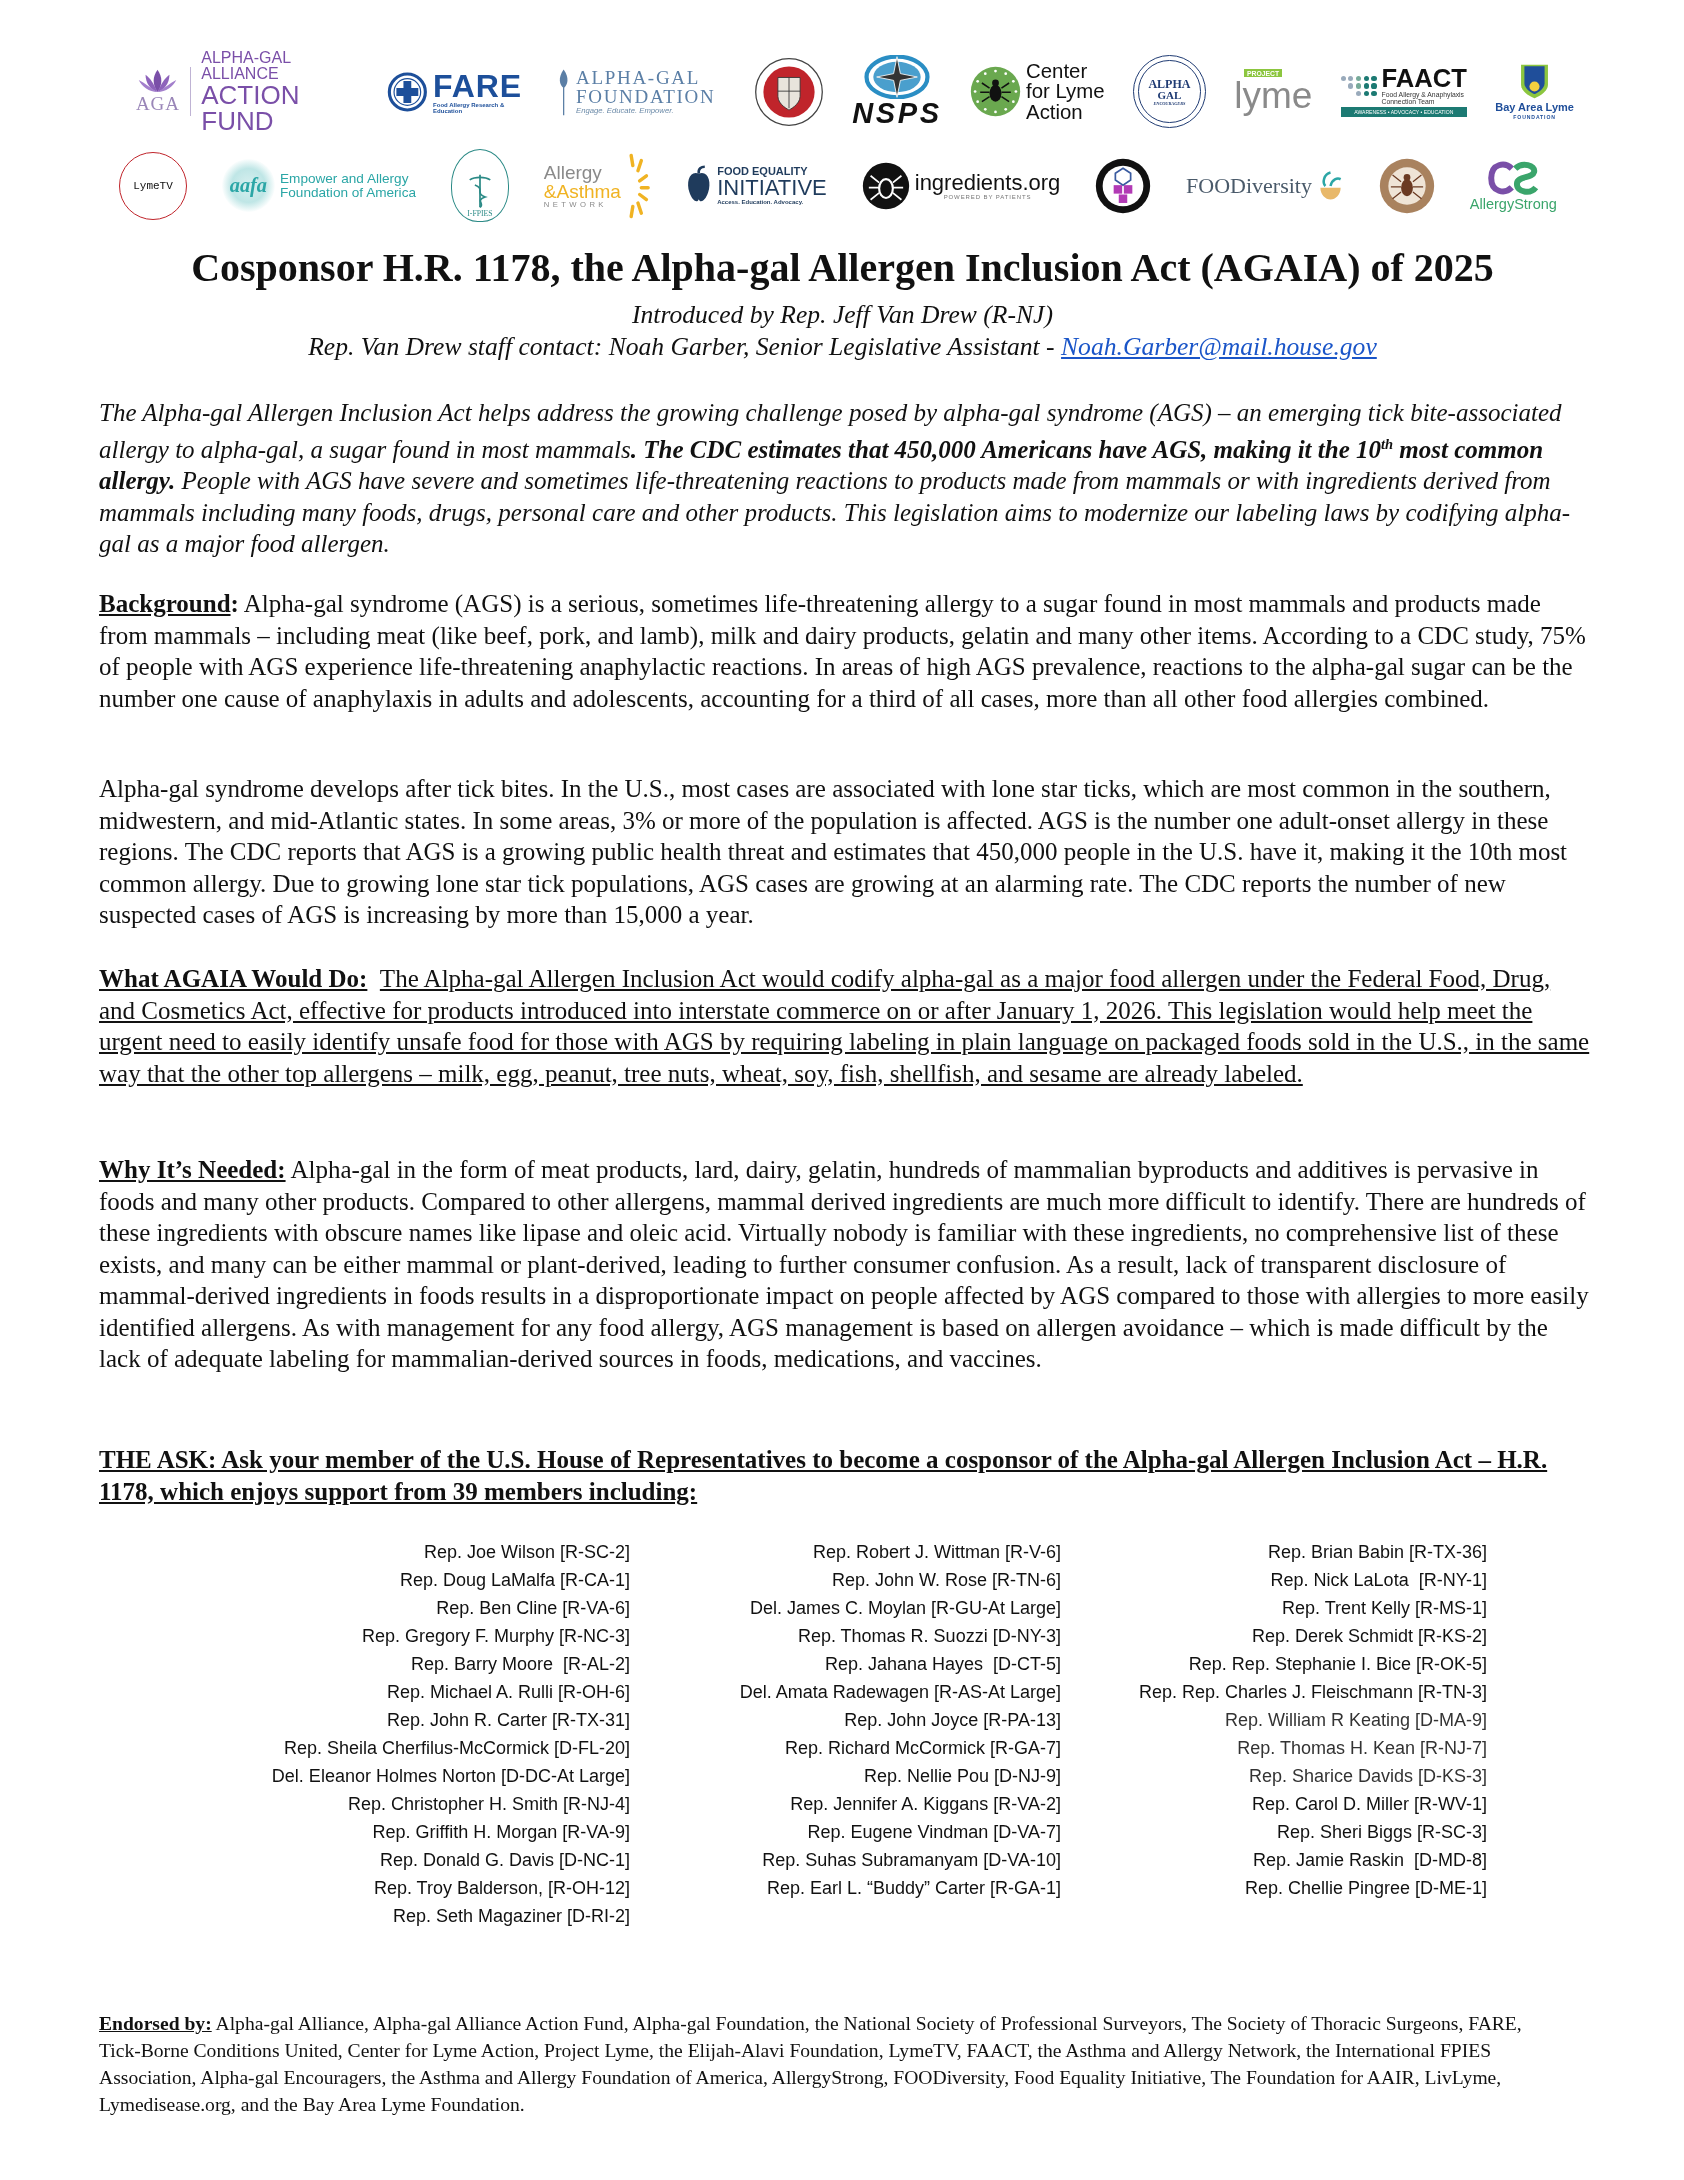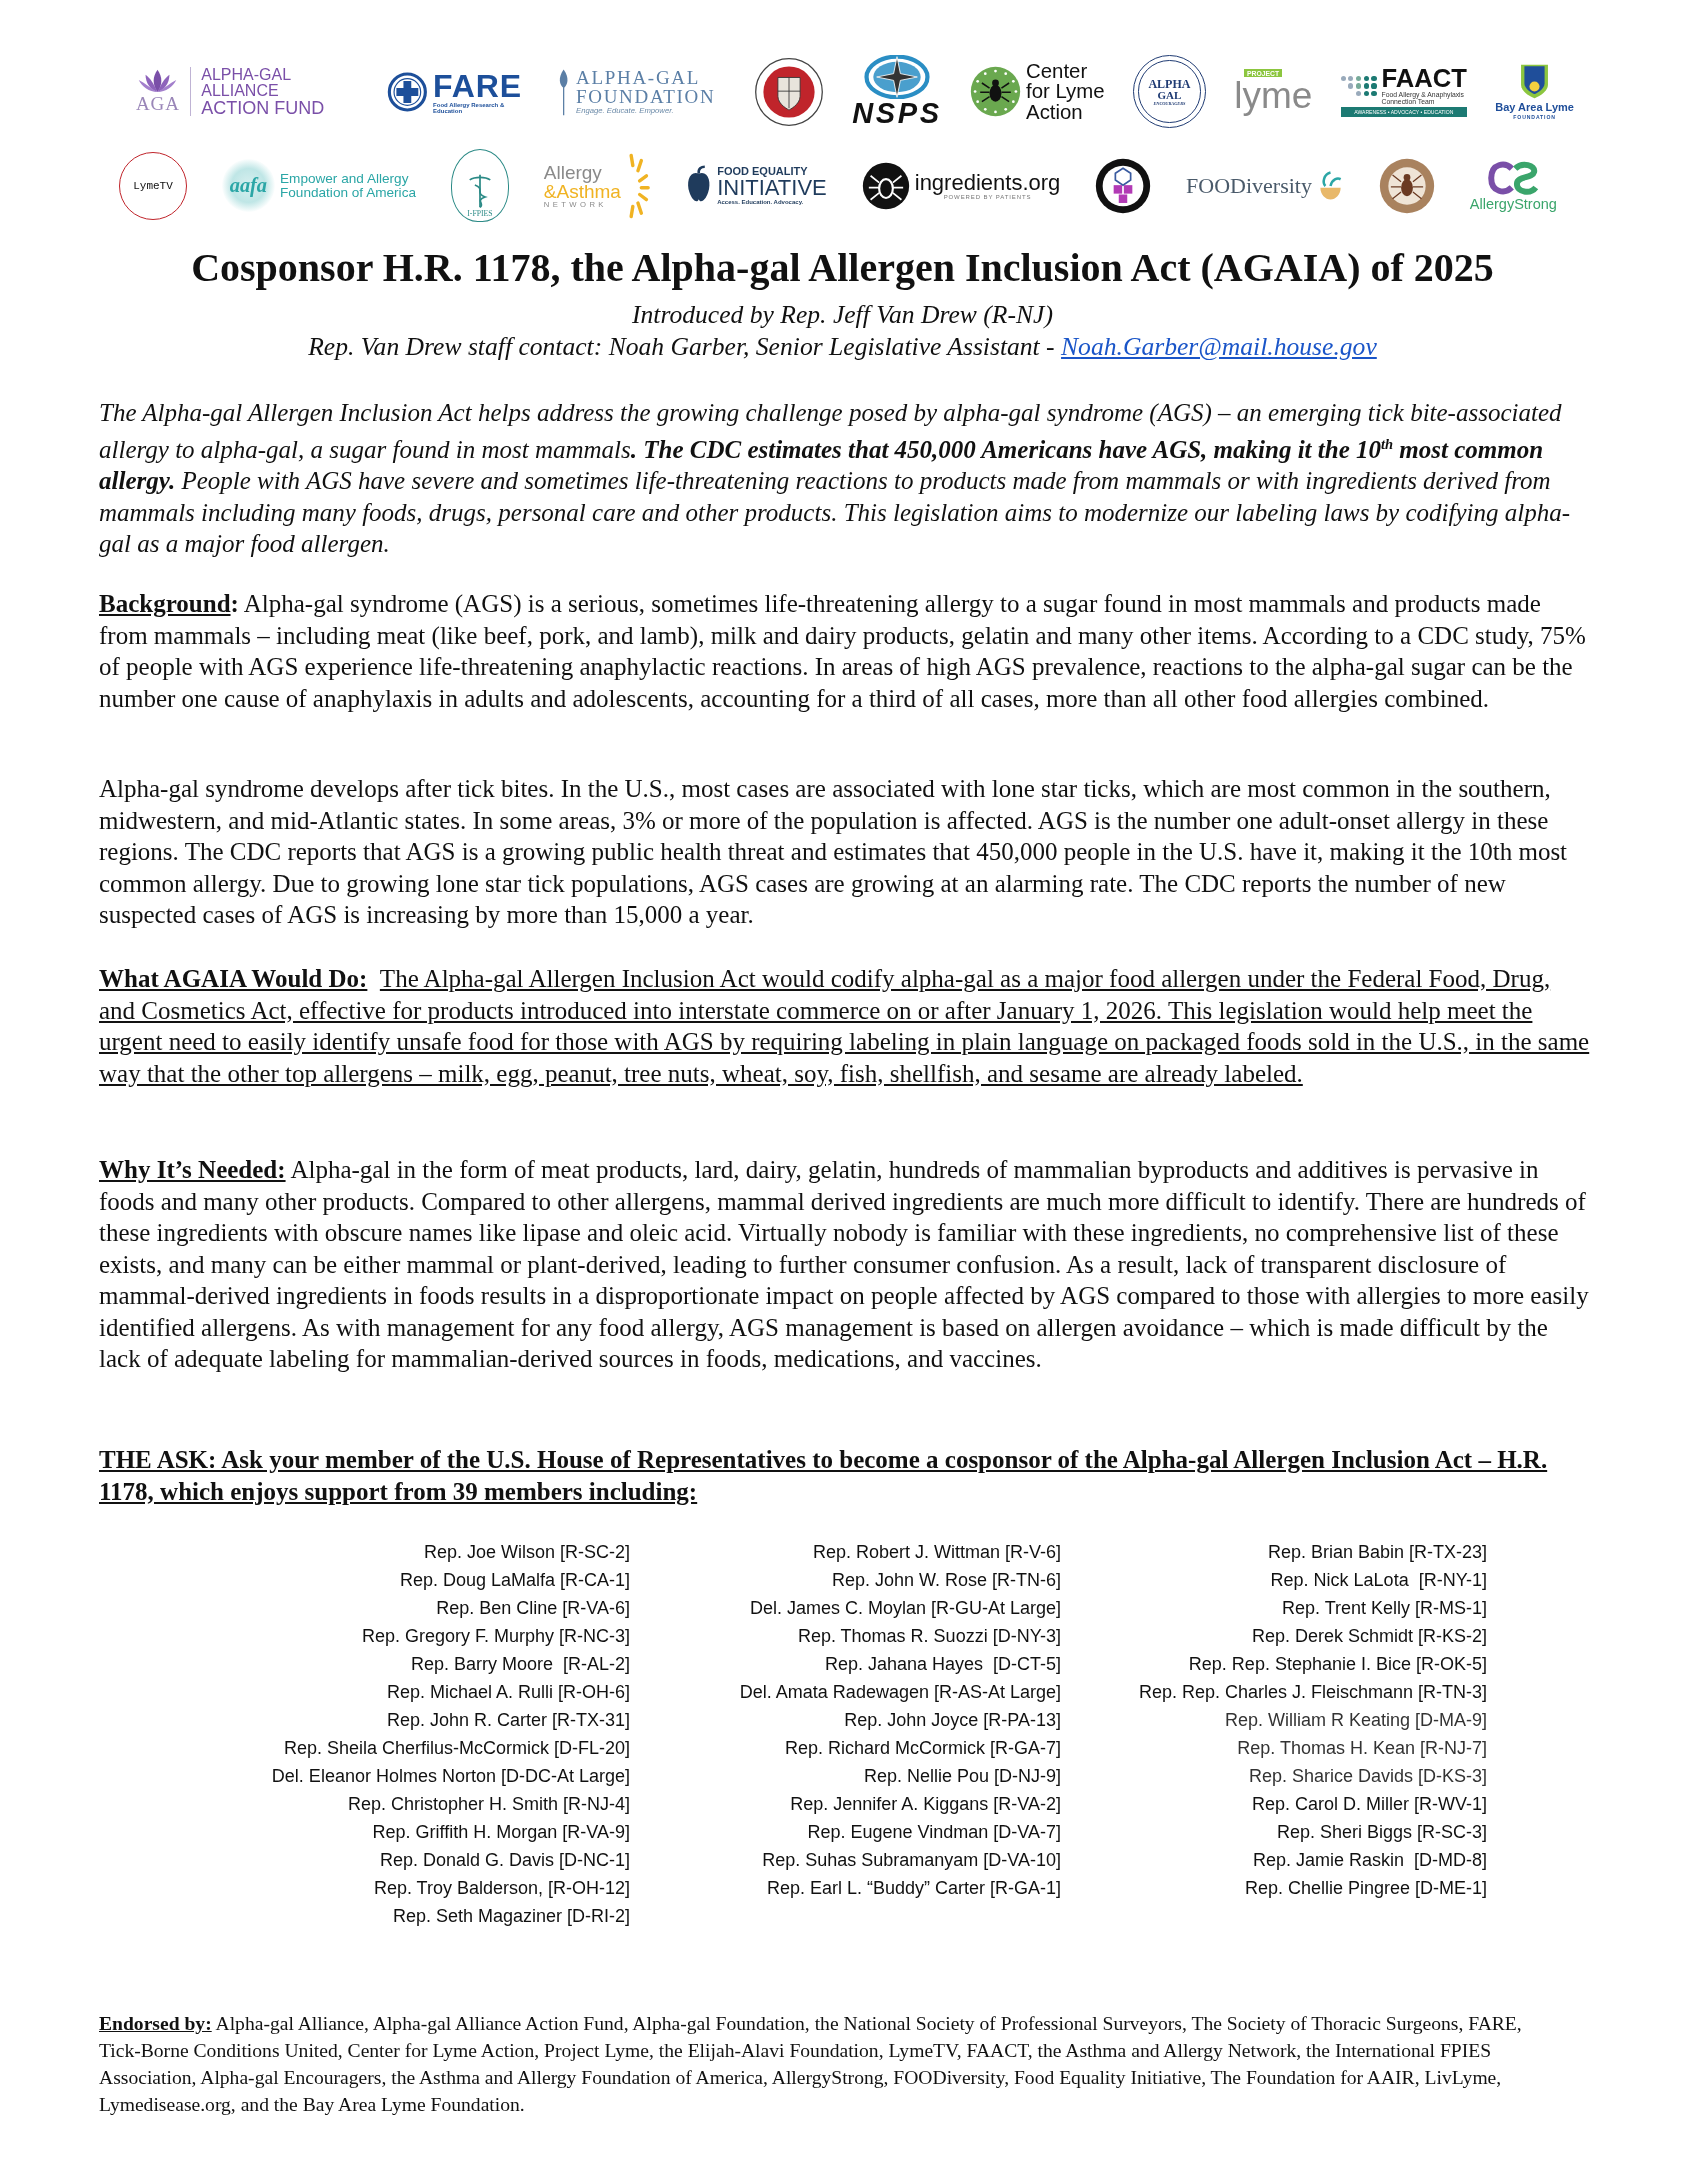--- a/index.html
+++ b/index.html
@@ -53,21 +53,21 @@
         <path d="M10 8 C10 18 16 26 24 28 C20 20 16 12 10 8Z" fill="#8e63bb"></path>
         <path d="M38 8 C38 18 32 26 24 28 C28 20 32 12 38 8Z" fill="#8e63bb"></path>
         <path d="M2 14 C6 22 14 28 24 28 C16 24 10 18 2 14Z" fill="#a37fcc"></path>
         <path d="M46 14 C42 22 34 28 24 28 C32 24 38 18 46 14Z" fill="#a37fcc"></path>
       </svg>
       <span class="serif" style="font-size:19px;color:#9a86b8;letter-spacing:0.9px;">AGA</span>
     </div>
     <div style="border-left:1.7px solid #bfb3d4;height:49px;margin-right:5.1px;"></div>
     <div class="txt sans" style="color:#7a4fa8;">
       <div style="font-size:16px;">ALPHA-GAL ALLIANCE</div>
-      <div style="font-size:18px;">ACTION FUND</div>
+      <div style="font-size:26px;">ACTION FUND</div>
     </div>
   </div>
 
   <div class="logo" style="width:140px;">
     <svg width="44" height="44" viewBox="0 0 52 52">
       <circle cx="26" cy="26" r="23" fill="none" stroke="#1d4f9a" stroke-width="4"></circle>
       <circle cx="26" cy="26" r="17" fill="none" stroke="#1d4f9a" stroke-width="1.5"></circle>
       <path d="M21 12h10v9h9v10h-9v9H21v-9h-9V21h9z" fill="#1d4f9a"></path>
     </svg>
     <div class="txt sans">
@@ -350,21 +350,21 @@
     <div class="member">Del. Amata Radewagen [R-AS-At Large]</div>
     <div class="member">Rep. John Joyce [R-PA-13]</div>
     <div class="member">Rep. Richard McCormick [R-GA-7]</div>
     <div class="member">Rep. Nellie Pou [D-NJ-9]</div>
     <div class="member">Rep. Jennifer A. Kiggans [R-VA-2]</div>
     <div class="member">Rep. Eugene Vindman [D-VA-7]</div>
     <div class="member">Rep. Suhas Subramanyam [D-VA-10]</div>
     <div class="member">Rep. Earl L. “Buddy” Carter [R-GA-1]</div>
   </div>
   <div class="col c3">
-    <div class="member">Rep. Brian Babin [R-TX-23]</div>
+    <div class="member">Rep. Brian Babin [R-TX-36]</div>
     <div class="member">Rep. Nick LaLota  [R-NY-1]</div>
     <div class="member">Rep. Trent Kelly [R-MS-1]</div>
     <div class="member">Rep. Derek Schmidt [R-KS-2]</div>
     <div class="member">Rep. Rep. Stephanie I. Bice [R-OK-5]</div>
     <div class="member">Rep. Rep. Charles J. Fleischmann [R-TN-3]</div>
     <div class="member" style="color:#333;">Rep. William R Keating [D-MA-9]</div>
     <div class="member" style="color:#333;">Rep. Thomas H. Kean [R-NJ-7]</div>
     <div class="member" style="color:#333;">Rep. Sharice Davids [D-KS-3]</div>
     <div class="member">Rep. Carol D. Miller [R-WV-1]</div>
     <div class="member">Rep. Sheri Biggs [R-SC-3]</div>

